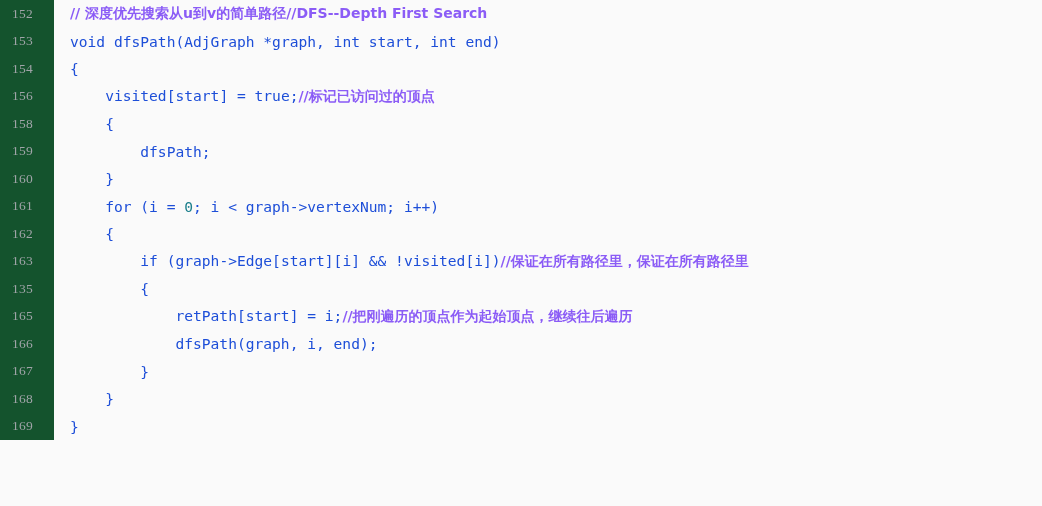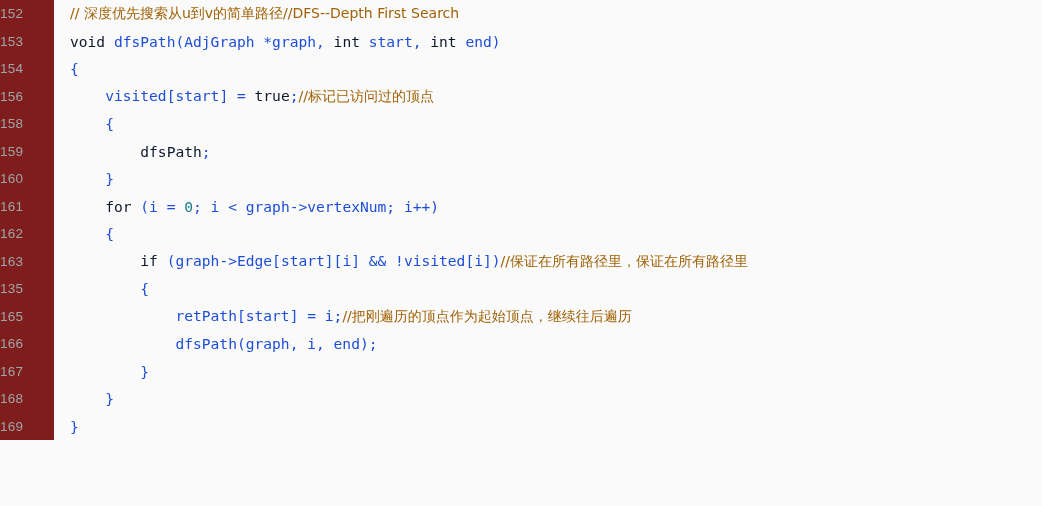--- a/index.html
+++ b/index.html
@@ -21,47 +21,48 @@
   .code-table {
     border-collapse: collapse;
     width: 100%;
     table-layout: fixed;
   }
   .code-row {
     height: 27.5px;
   }
   .gutter-cell {
     width: 45px;
-    background: #7f1d1d;
+    background: #14532d;
     color: #a0a4a8;
-    text-align: left;
+    text-align: center;
     padding: 0 9px 0 0;
-    font-family: Liberation Sans, sans-serif;
+    font-family: Liberation Serif, serif;
     font-size: 13.5px;
     vertical-align: middle;
     user-select: none;
     letter-spacing: 0.2px;
   }
   .code-cell {
     padding: 0 0 0 16px;
     vertical-align: middle;
     white-space: pre;
     font-family: "DejaVu Sans Mono", "Liberation Mono", monospace;
     font-size: 14.6px;
     color: #24292e;
     letter-spacing: 0px;
   }
   .tok-kw {
-    color: #0f172a;
+    color: #1d4ed8;
   }
   .tok-num {
     color: #1b7f8c;
   }
   .tok-cmt {
-    color: #a16207;
+    color: #8b5cf6;
+    font-weight: bold;
   }
   .tok-plain {
     color: #1d4ed8;
   }
   .cmt-cjk {
     font-family: "DejaVu Sans", "Liberation Sans", sans-serif;
     font-size: 14px;
   }
 </style>
 </head>

